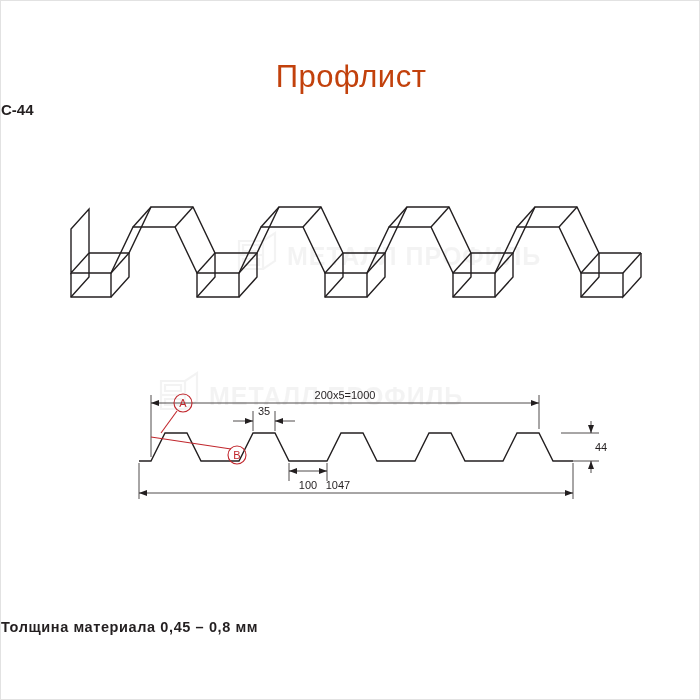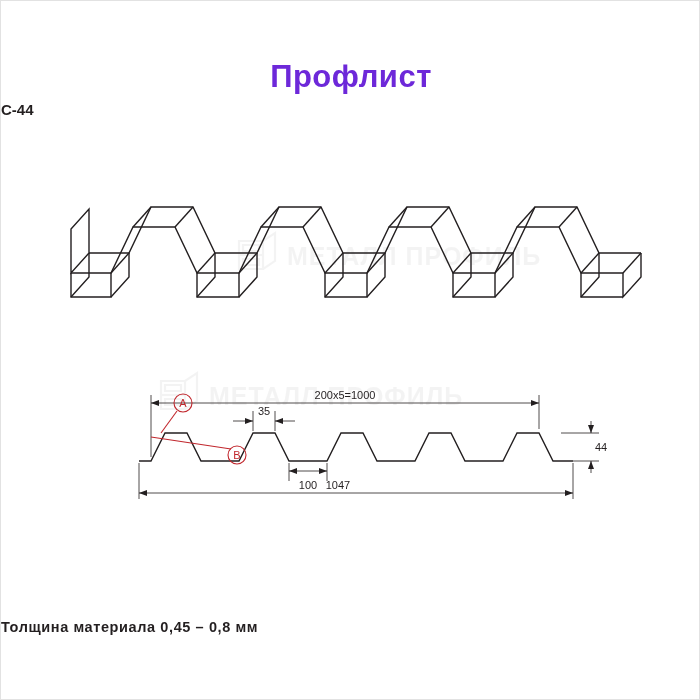--- a/index.html
+++ b/index.html
@@ -21,23 +21,23 @@
     border: 1px solid #e2e2e2;
     box-sizing: border-box;
   }
   .title {
     position: absolute;
     top: 58px;
     left: 0;
     width: 700px;
     text-align: center;
     font-size: 31px;
-    font-weight: bold;
+    font-weight: normal;
     letter-spacing: 0.5px;
-    color: #6d28d9;
+    color: #c2410c;
   }
   .subtitle {
     position: absolute;
     top: 100px;
     left: 0;
     width: 700px;
     text-align: left;
     font-size: 15px;
     font-weight: bold;
     color: #231f20;

